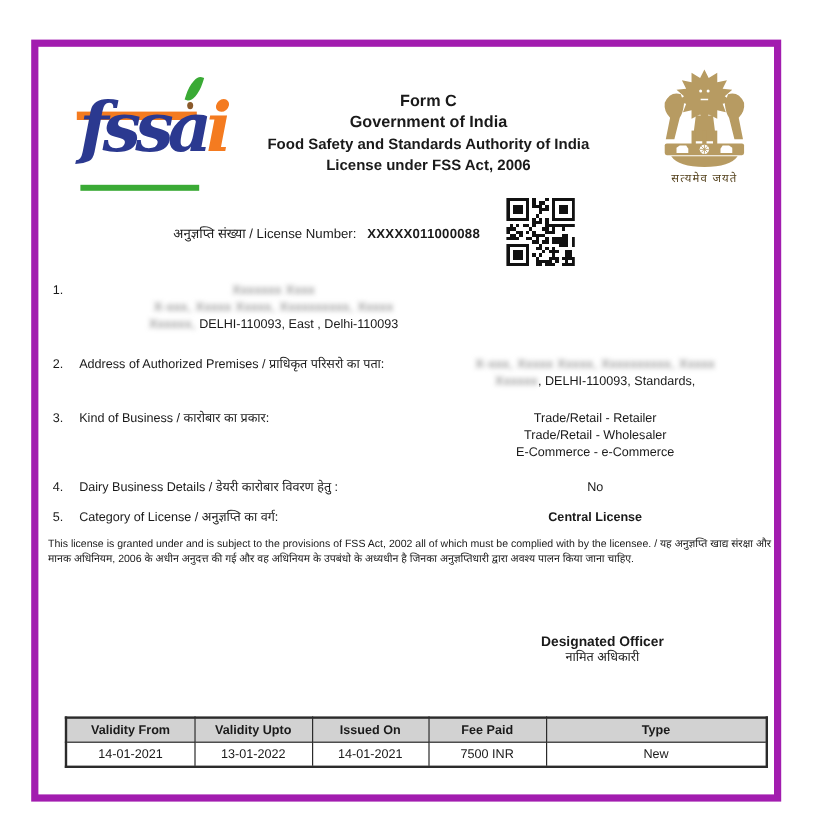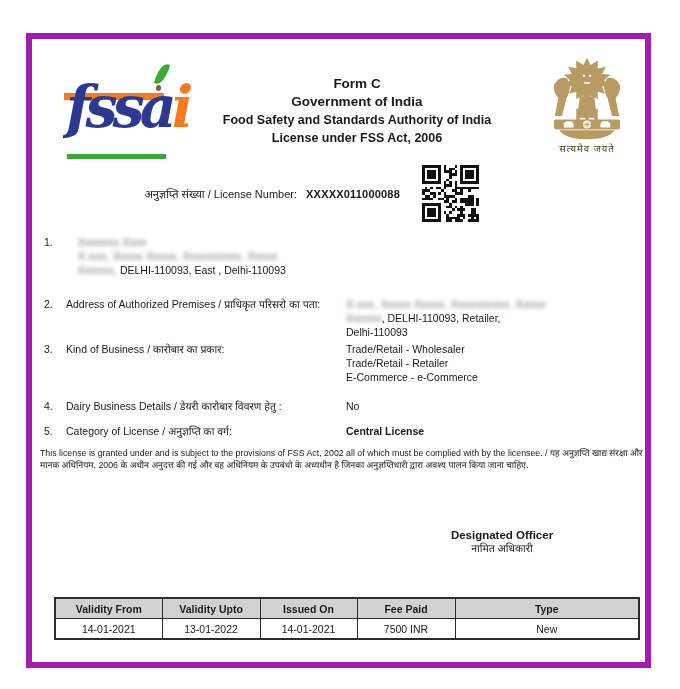--- a/index.html
+++ b/index.html
@@ -38,21 +38,21 @@
   .emblem svg{display:block;margin:0 auto;}
   .emblem-motto{font-size:9.5px;margin-top:1px;color:#56431f;letter-spacing:1px;}
   
   .license-row{position:absolute;left:0;top:147px;width:368px;text-align:right;font-size:11px;}
   .license-value{font-weight:bold;margin-left:6px;letter-spacing:0.2px;}
   .qr{position:absolute;left:390px;top:126px;width:57px;height:57px;}
   
   .item{position:absolute;left:12px;width:605px;display:flex;font-size:10.5px;line-height:14px;}
   .item-num{width:22px;flex:none;}
   .item-label{width:268px;flex:none;}
-  .item-value{margin-left:12px;width:300px;flex:none;}
+  .item-value{margin-left:12px;width:300px;flex:none;text-align:center;}
   .blur{filter:blur(2.1px);color:#6d6d6d;letter-spacing:0.4px;}
   .bold-value{font-weight:bold;}
   
   .provision{position:absolute;left:8px;top:409px;width:608px;font-size:8.8px;line-height:11.8px;}
   
   .issue-block{position:absolute;left:12px;top:480px;font-size:10.8px;}
   .issue-row{display:flex;line-height:20.5px;}
   .issue-label{width:117px;flex:none;}
   .officer{position:absolute;left:355px;top:489px;width:230px;text-align:center;}
   .officer-title{font-weight:bold;font-size:11.5px;line-height:14px;}
@@ -273,31 +273,30 @@
       <div><span class="blur">X-xxx, Xxxxx Xxxxx, Xxxxxxxxxx, Xxxxx</span><span></span></div>
       <div><span class="blur">Xxxxxx,</span><span> DELHI-110093, East , Delhi-110093</span></div>
     </div>
   </div>
 
   <div class="item" style="top:258px">
     <div class="item-num">2.</div>
     <div class="item-label">Address of Authorized Premises / प्राधिकृत परिसरो का पता:</div>
     <div class="item-value">
       <div><span class="blur">X-xxx, Xxxxx Xxxxx, Xxxxxxxxxx, Xxxxx</span><span></span></div>
-      <div><span class="blur">Xxxxxx</span><span>, DELHI-110093, Retailer,</span></div>
-      <div><span>Delhi-110093</span></div>
+      <div><span class="blur">Xxxxxx</span><span>, DELHI-110093, Standards,</span></div>
     </div>
   </div>
 
   <div class="item" style="top:303px">
     <div class="item-num">3.</div>
     <div class="item-label">Kind of Business / कारोबार का प्रकार:</div>
     <div class="item-value">
+      <div>Trade/Retail - Retailer</div>
       <div>Trade/Retail - Wholesaler</div>
-      <div>Trade/Retail - Retailer</div>
       <div>E-Commerce - e-Commerce</div>
     </div>
   </div>
 
   <div class="item" style="top:360px">
     <div class="item-num">4.</div>
     <div class="item-label">Dairy Business Details / डेयरी कारोबार विवरण हेतु :</div>
     <div class="item-value">
       <div>No</div>
     </div>

